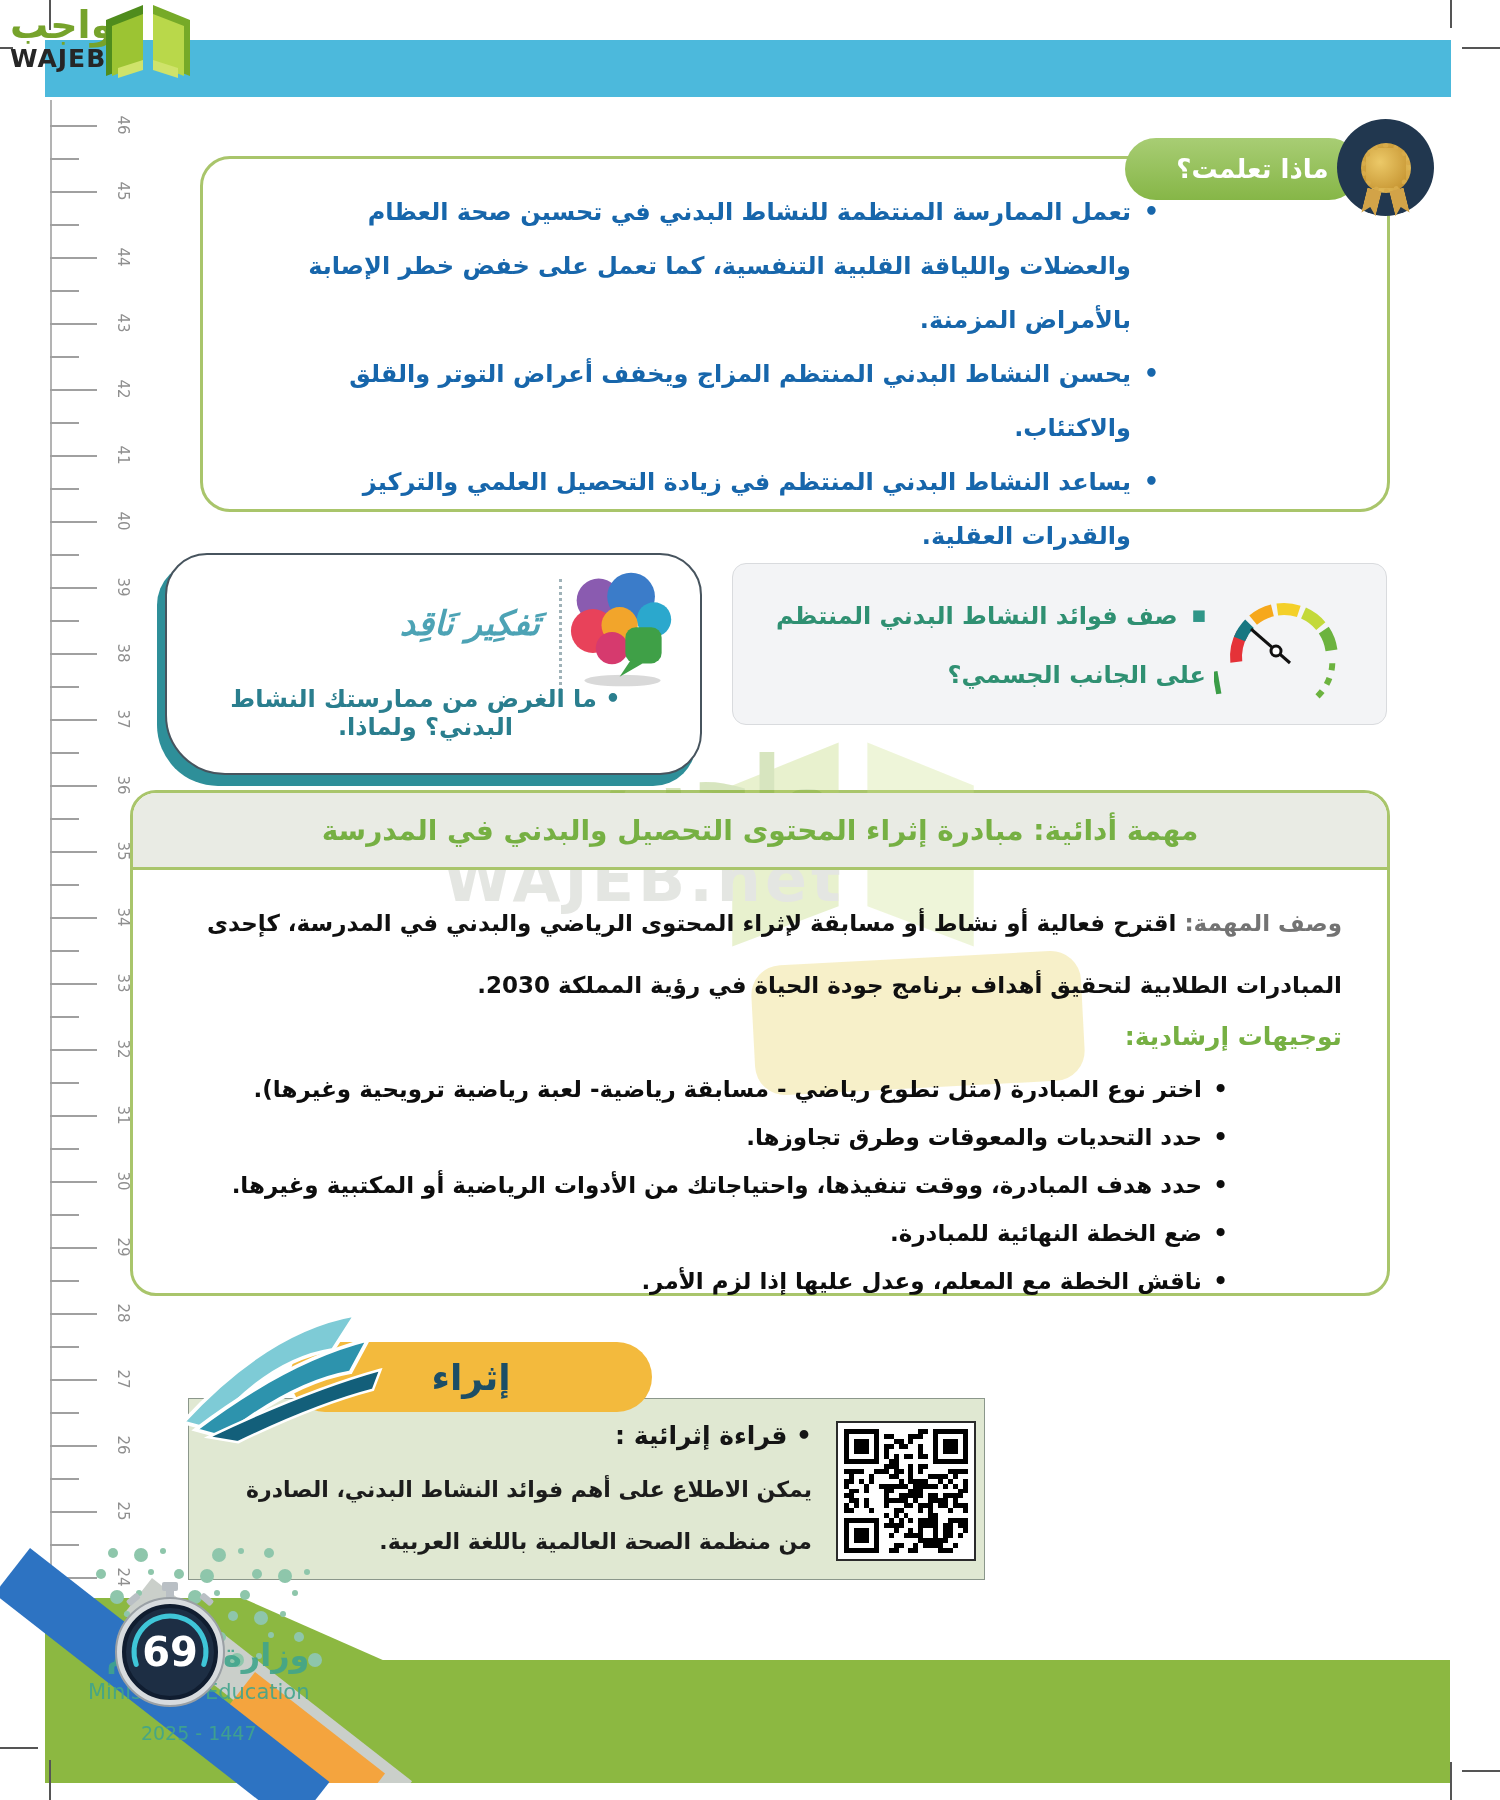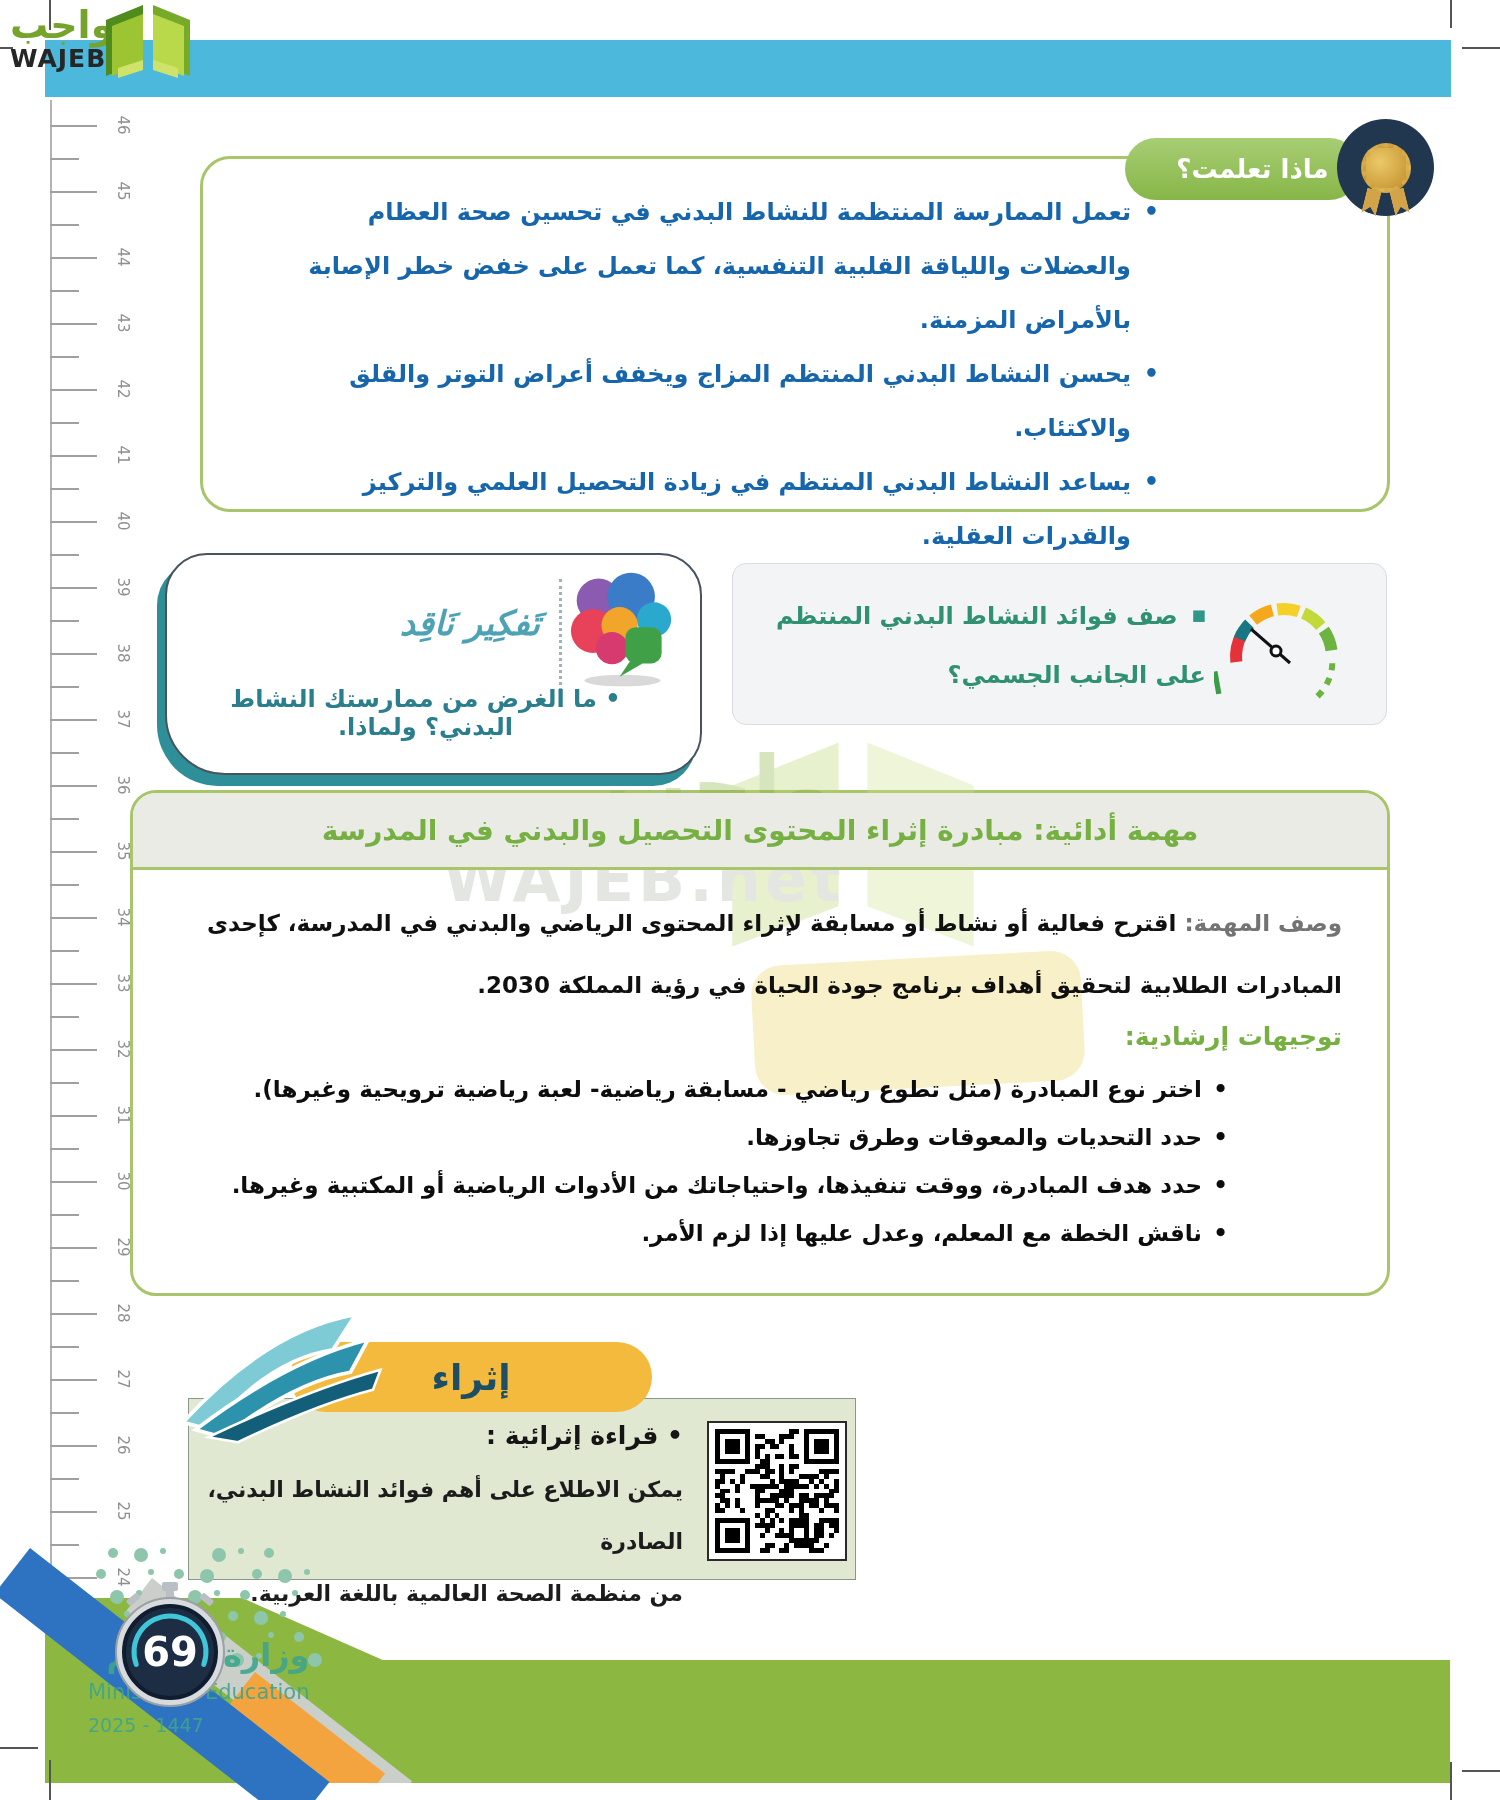--- a/index.html
+++ b/index.html
@@ -95,21 +95,21 @@
     border-radius:30px;transform:rotate(-3deg);}
   .wm .book{position:absolute;left:280px;top:0px;}
   .wm .war{position:absolute;left:180px;top:10px;font-size:84px;font-weight:bold;color:#86b03c;direction:rtl;}
   .wm .wen{position:absolute;left:20px;top:115px;font-size:62px;font-weight:bold;color:#aeb2a6;letter-spacing:4px;}
 
   
   .yellow-pill{left:290px;top:1342px;width:362px;height:70px;background:#f3ba3d;border-radius:36px;
     z-index:3;display:flex;align-items:center;justify-content:center;}
   .yellow-pill span{font-size:36px;font-weight:bold;color:#1c4e66;}
   .enrich-book{left:168px;top:1306px;z-index:4;}
-  .reading-box{left:188px;top:1398px;width:668px;height:182px;background:#e0e8d2;
+  .reading-box{left:188px;top:1398px;width:797px;height:182px;background:#e0e8d2;
     border:1.5px solid #8b978b;z-index:2;box-sizing:border-box;}
   .reading-text{position:absolute;top:14px;right:172px;left:14px;direction:rtl;text-align:right;}
   .reading-title{font-size:25px;font-weight:bold;color:#151515;margin:8px 0 14px 0;}
   .reading-title::before{content:"• ";}
   .reading-line{font-size:22px;font-weight:bold;color:#1c1c1c;line-height:52px;margin:0;}
   .qr-frame{position:absolute;right:8px;top:22px;width:140px;height:140px;background:#fff;
     border:2px solid #2b2b2b;box-sizing:border-box;padding:6px;}
 
   
   .band{left:45px;top:1660px;width:1405px;height:123px;background:#8cb841;z-index:10;}
@@ -120,21 +120,21 @@
     transform:rotate(38deg);transform-origin:left top;}
   .ribbon.gray{left:152px;top:1578px;width:330px;height:46px;background:#cacfca;
     transform:rotate(38deg);transform-origin:left top;z-index:11;}
   .ribbon.orange{left:255px;top:1672px;width:165px;height:50px;background:#f4a43e;
     transform:rotate(38deg);transform-origin:left top;z-index:11;}
   .dots{left:0;top:0;z-index:13;}
   .dot{position:absolute;border-radius:50%;background:#8ec6ab;}
   .ministry{left:88px;top:1636px;z-index:13;color:rgba(64,164,140,.9);}
   .ministry .mar{font-size:32px;font-weight:bold;direction:rtl;display:block;}
   .ministry .men{font-size:21px;display:block;margin-top:6px;}
-  .ministry .myr{font-size:19px;display:block;margin-top:10px;}
+  .ministry .myr{font-size:19px;display:block;margin-top:18px;text-align:center;}
   .stopwatch{left:110px;top:1580px;z-index:14;}
   .botwhite{left:0;top:1783px;width:1500px;height:17px;background:#fff;z-index:11;}
 </style>
 </head>
 <body>
 
 <div>
   <div class="mark" style="left:49px;top:0;width:2px;height:30px;"></div>
   <div class="mark" style="left:0;top:47px;width:13px;height:2px;"></div>
   <div class="mark" style="left:1450px;top:0;width:2px;height:28px;"></div>
@@ -298,20 +298,21 @@
   <div class="task-head">
     <span>مهمة أدائية: مبادرة إثراء المحتوى التحصيل والبدني في المدرسة</span>
   </div>
   <div class="task-body">
     <p class="task-desc"><span class="lbl">وصف المهمة:</span> <span>اقترح فعالية أو نشاط أو مسابقة لإثراء المحتوى الرياضي والبدني في المدرسة، كإحدى المبادرات الطلابية لتحقيق أهداف برنامج جودة الحياة في رؤية المملكة 2030.</span></p>
     <p class="guide-lbl">توجيهات إرشادية:</p>
     <ul>
         <li>اختر نوع المبادرة (مثل تطوع رياضي - مسابقة رياضية- لعبة رياضية ترويحية وغيرها).</li>
         <li>حدد التحديات والمعوقات وطرق تجاوزها.</li>
         <li>حدد هدف المبادرة، ووقت تنفيذها، واحتياجاتك من الأدوات الرياضية أو المكتبية وغيرها.</li>
+        <li>ضع الخطة النهائية للمبادرة.</li>
         <li>ناقش الخطة مع المعلم، وعدل عليها إذا لزم الأمر.</li>
       </ul>
   </div>
 </div>
 
 <div class="abs yellow-pill">
   <span>إثراء</span>
 </div>
 <svg class="abs enrich-book" width="300" height="140" viewBox="0 0 240 110">
   <path d="M12,92 Q80,18 150,6 L132,34 Q80,42 34,98 Z" fill="#7ecbd6" stroke="#fff" stroke-width="3"></path>

